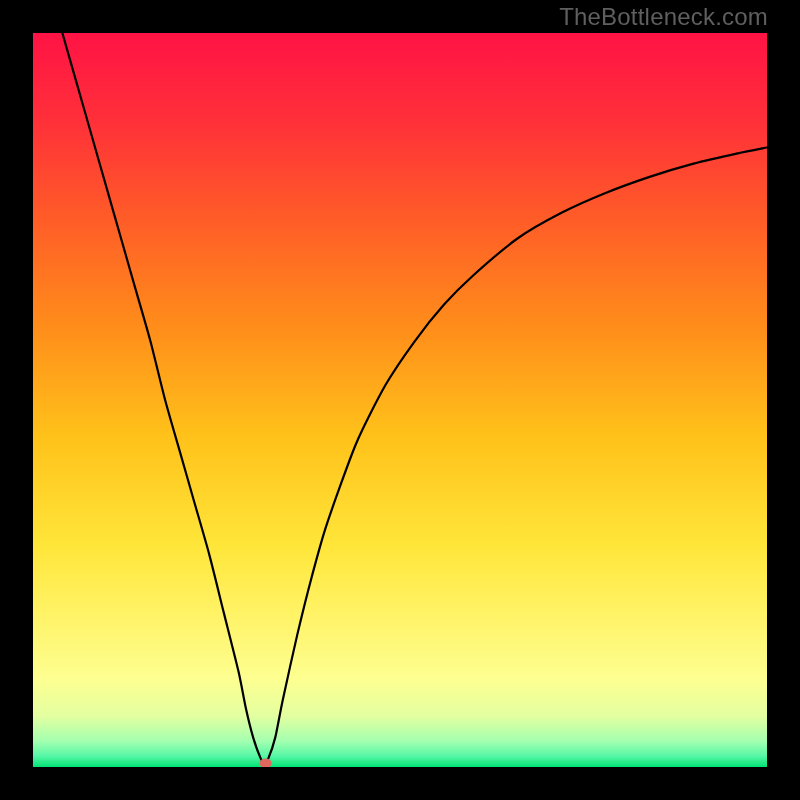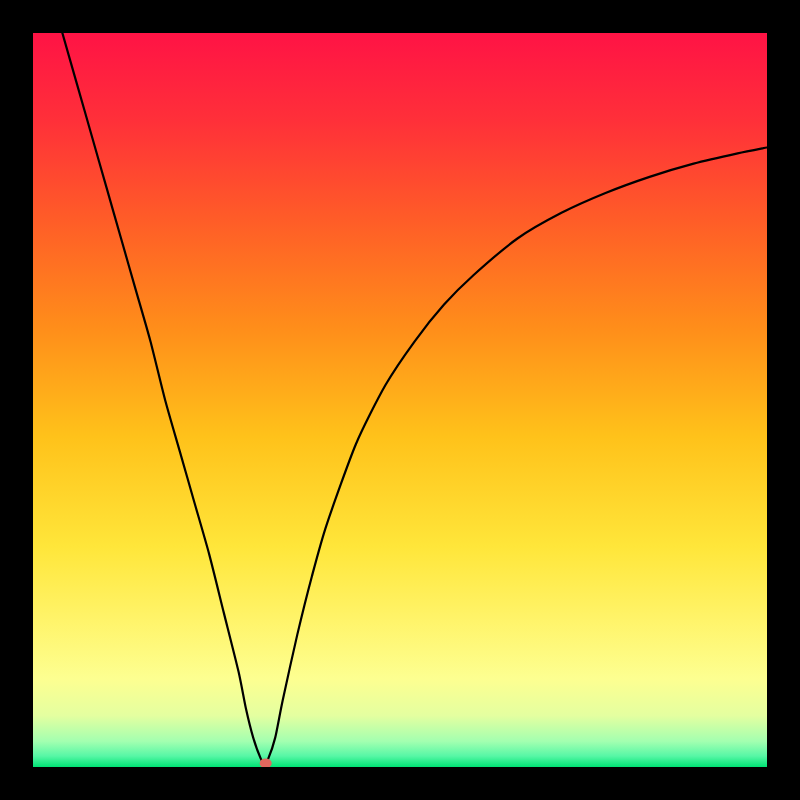--- a/index.html
+++ b/index.html
@@ -36,20 +36,21 @@
     font-size: 24px;
     font-weight: 500;
     letter-spacing: 0.2px;
     user-select: none;
   }
 </style>
 </head>
 <body>
 
 <div class="frame">
+  <div class="watermark">TheBottleneck.com</div>
 
   <div class="plot-area">
     <svg id="plot-svg" width="734" height="734" viewBox="0 0 734 734">
       <defs>
         <linearGradient id="bg-grad" x1="0" y1="0" x2="0" y2="1">
             <stop offset="0.00%" stop-color="#ff1345"></stop>
             <stop offset="12.00%" stop-color="#ff3039"></stop>
             <stop offset="25.00%" stop-color="#ff5b28"></stop>
             <stop offset="40.00%" stop-color="#ff8d1a"></stop>
             <stop offset="55.00%" stop-color="#ffc21a"></stop>

